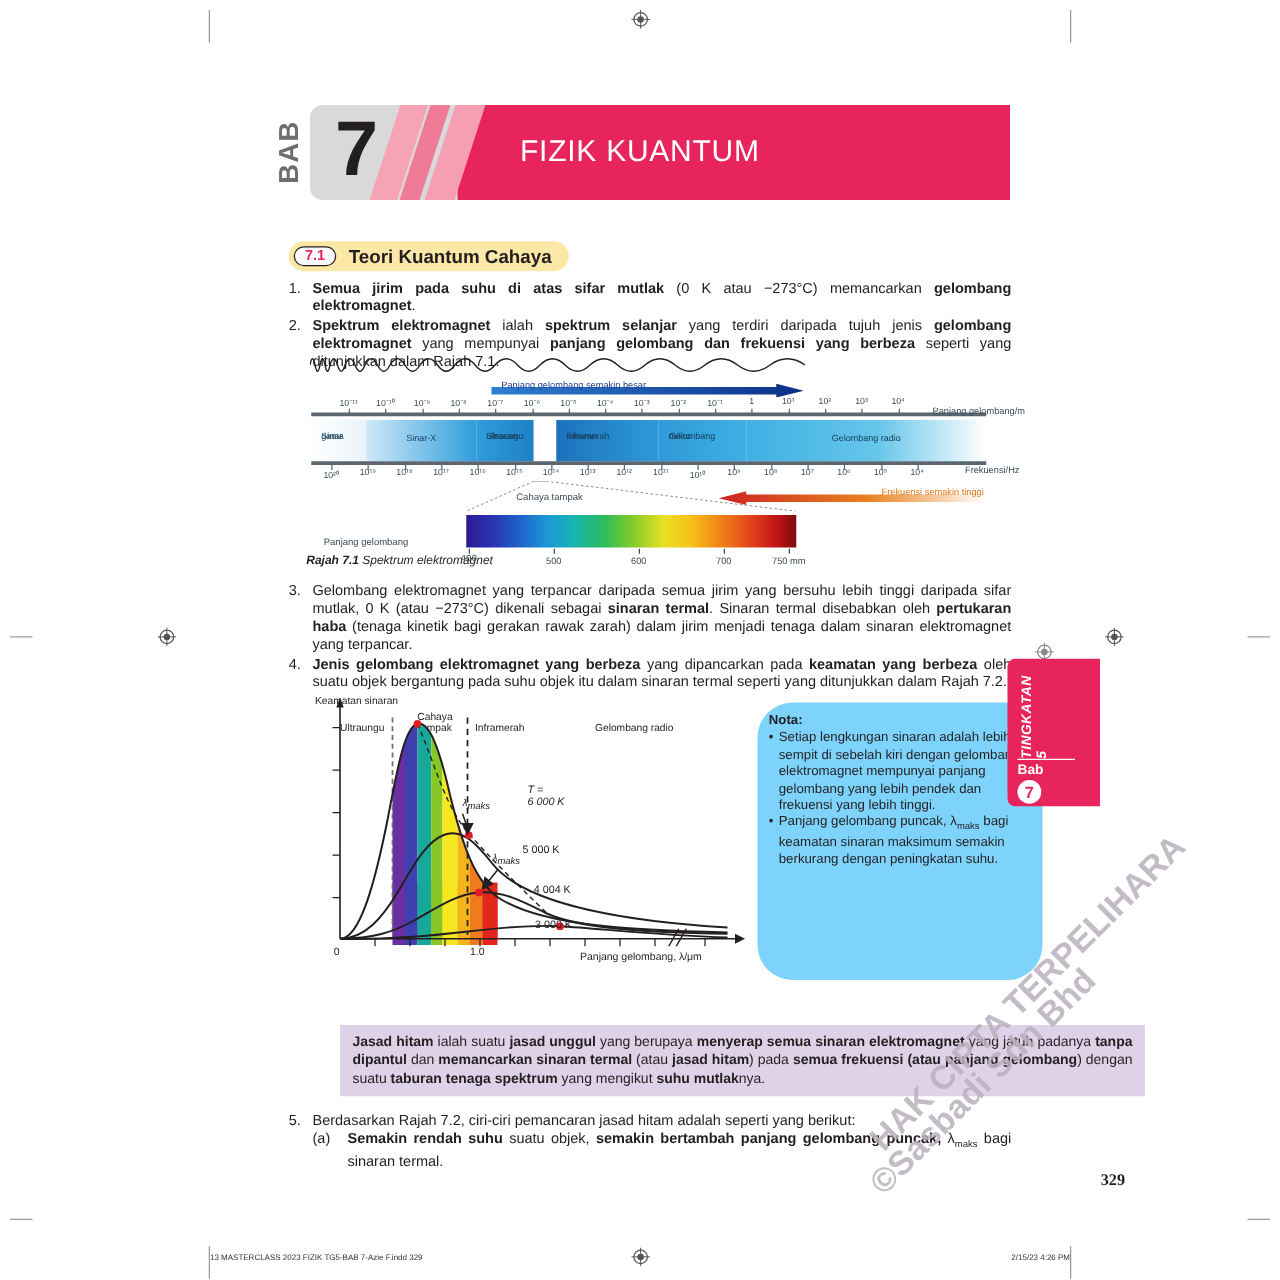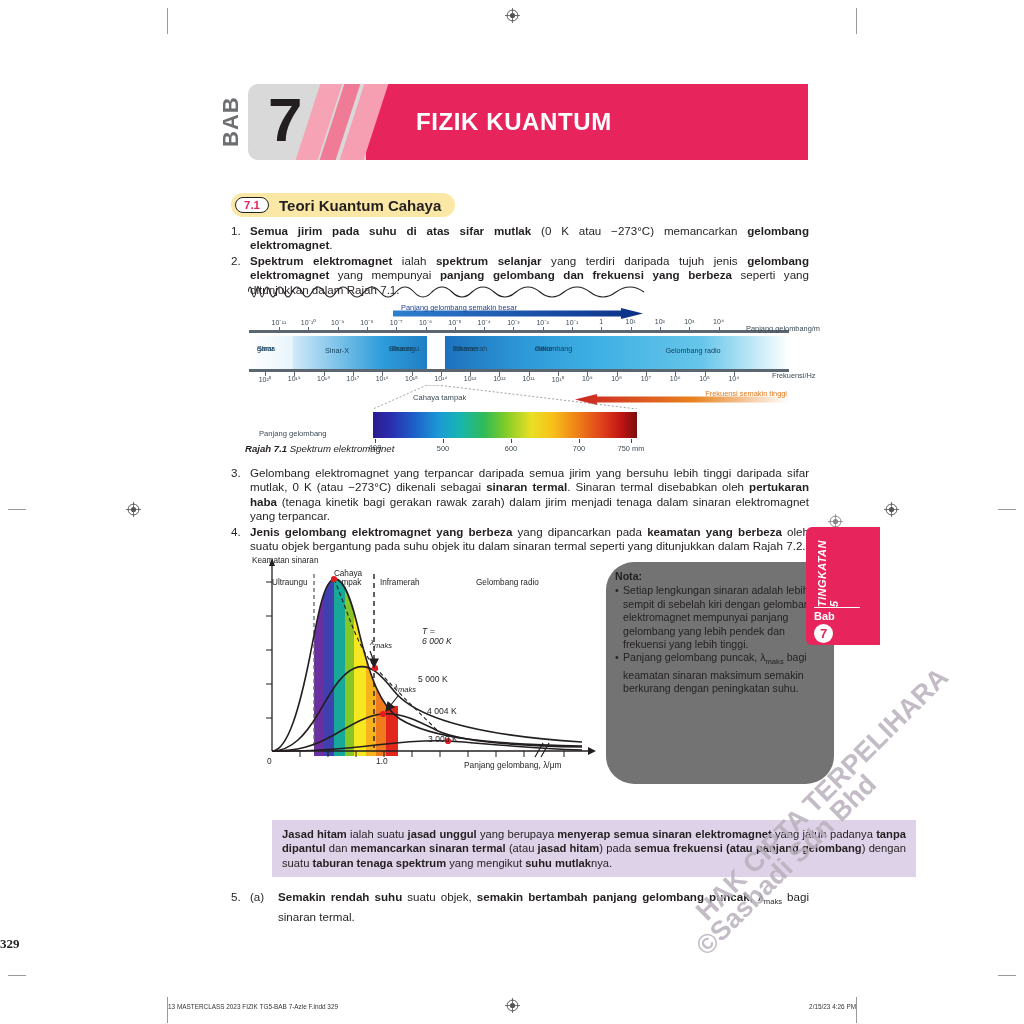--- a/index.html
+++ b/index.html
@@ -32,21 +32,21 @@
   }
   .banner .redbar{
     position:absolute;left:150px;top:0;width:442px;height:76px;background:#e8245c;
   }
   .banner .slash{position:absolute;top:0;height:76px;transform:skewX(-18deg);}
   .banner .s1{left:92px;width:22px;background:#f5a3b5;}
   .banner .s2{left:116px;width:16px;background:#f07b96;}
   .banner .s3{left:136px;width:24px;background:#f79fb2;}
   .banner .chaptitle{
     position:absolute;left:200px;top:0;height:76px;line-height:76px;
-    color:#fff;font-size:24px;font-weight:bold;letter-spacing:.6px;
+    color:#fff;font-size:24px;font-weight:normal;letter-spacing:.6px;
   }
 
   
   .sec-pill{
     position:absolute;left:231px;top:193px;height:24px;
     background:#fbe8a6;border-radius:12px;display:flex;align-items:center;
     padding:0 14px 0 4px;
   }
   .sec-num{
     background:#fff;border:1.4px solid #231f20;border-radius:10px;
@@ -122,21 +122,21 @@
   .fig2 .origin{position:absolute;font-size:8.4px;}
   .fig2cap{
     position:absolute;left:252px;top:796px;width:556px;text-align:center;
     font-size:9.2px;font-style:italic;
   }
   .fig2cap b{font-weight:bold;}
 
   
   .nota{
     position:absolute;left:606px;top:562px;width:228px;height:222px;
-    background:#737373;padding:8px 9px;box-sizing:border-box;
+    background:#7dd3fc;padding:8px 9px;box-sizing:border-box;
     font-size:10.6px;line-height:13.4px;border-radius:28px;
   }
   .nota .nt{font-weight:bold;margin-bottom:1px;}
   .nota ul{margin:0;padding:0;list-style:none;}
   .nota li{position:relative;padding-left:8px;}
   .nota li:before{content:"\2022";position:absolute;left:0;top:0;}
 
   
   .defbox{
     position:absolute;left:252px;top:820px;width:644px;
@@ -157,21 +157,21 @@
   .sidetab .rule{position:absolute;left:8px;top:80px;width:46px;height:1.4px;background:#fff;}
   .sidetab .bab{position:absolute;left:8px;top:83px;color:#fff;font-size:11px;font-weight:bold;}
   .sidetab .circ{
     position:absolute;left:8px;top:97px;width:19px;height:19px;border-radius:50%;
     background:#fff;color:#e8245c;font-size:13px;font-weight:bold;
     display:flex;align-items:center;justify-content:center;
   }
 
   
   .pagenum{
-    position:absolute;left:0;top:936px;width:900px;text-align:left;
+    position:absolute;left:0;top:936px;width:900px;text-align:right;
     font-size:13px;font-weight:bold;font-family:"Liberation Serif",serif;
   }
   .footer{position:absolute;left:0;top:1003px;width:1024px;height:14px;}
   .foot-left{position:absolute;left:168px;top:0;font-size:6.4px;color:#333;white-space:nowrap;}
   .foot-right{position:absolute;right:168px;top:0;font-size:6.4px;color:#333;white-space:nowrap;}
   .foot-rule{position:absolute;top:-6px;width:1px;height:26px;background:#9a9a9a;}
 
   
   .wm{
     position:absolute;color:#b9b0bd;font-weight:bold;white-space:nowrap;
@@ -560,20 +560,21 @@
       <li>Panjang gelombang puncak, λ<span class="sub">maks</span> bagi keamatan sinaran maksimum semakin berkurang dengan peningkatan suhu.</li>
     </ul>
   </div>
 
   <div class="defbox"><b>Jasad hitam</b> ialah suatu <b>jasad unggul</b> yang berupaya <b>menyerap semua sinaran elektromagnet</b> yang jatuh padanya <b>tanpa dipantul</b> dan <b>memancarkan sinaran termal</b> (atau <b>jasad hitam</b>) pada <b>semua frekuensi (atau panjang gelombang</b>) dengan suatu <b>taburan tenaga spektrum</b> yang mengikut <b>suhu mutlak</b>nya.</div>
 
   <div class="para5">
     <ol class="numbered">
       <li>
         <span class="mk">5.</span>
+        <span>Berdasarkan Rajah 7.2, ciri-ciri pemancaran jasad hitam adalah seperti yang berikut:</span>
         <ul class="sublist">
           <li>
             <span class="mk2">(a)</span>
             <span><b>Semakin rendah suhu</b> suatu objek, <b>semakin bertambah panjang gelombang puncak,</b> λ<span class="sub">maks</span> bagi sinaran termal.</span>
           </li>
         </ul>
       </li>
     </ol>
   </div>
 

